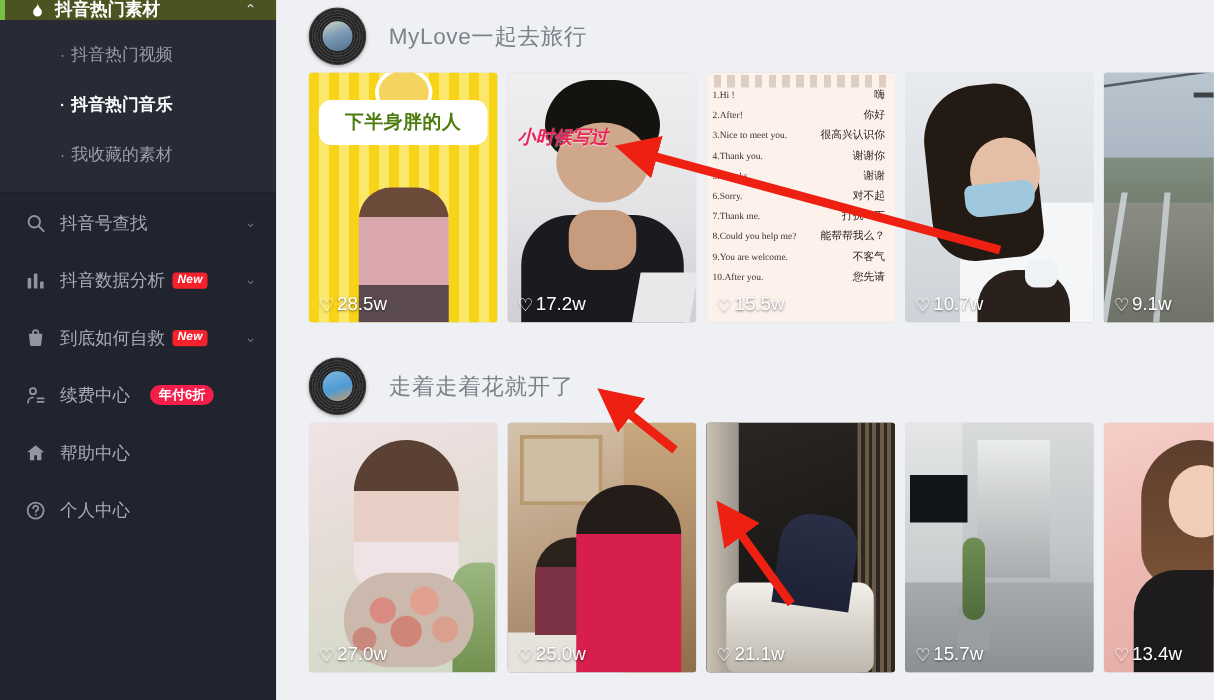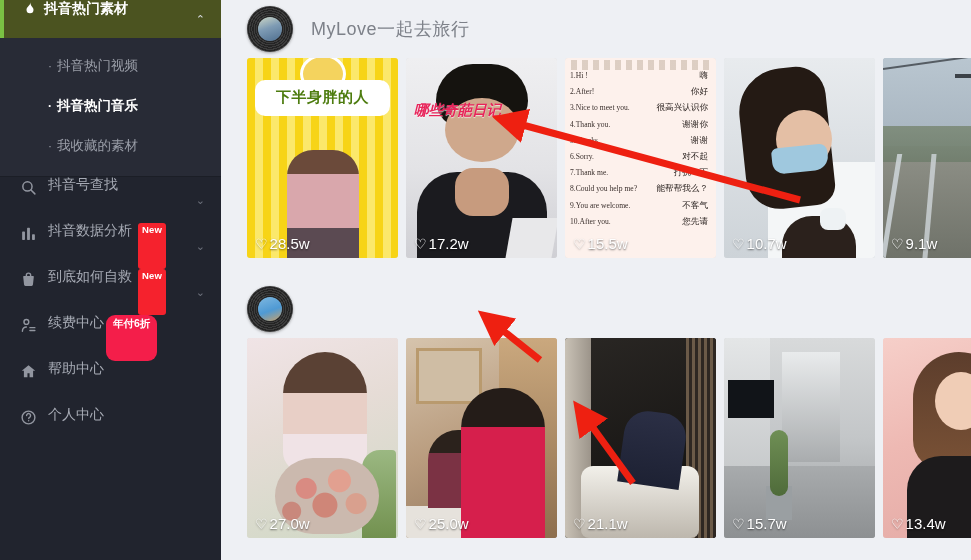--- a/index.html
+++ b/index.html
@@ -13,23 +13,23 @@
 
   
   .sidebar {
     width: 221px; height: 560px;
     background: #21242e;
     flex: 0 0 221px;
     position: relative;
     overflow: hidden;
   }
   .sb-header {
-    height: 38px;
+    height: 16px;
     background: #4b5320;
-    display: flex; align-items: flex-start;
+    display: flex; align-items: center;
     padding-left: 22px;
     position: relative;
   }
   .sb-header::before {
     content: "";
     position: absolute; left: 0; top: 0; bottom: 0;
     width: 4px; background: #7ac143;
   }
   .sb-header .hdr-icon {
     width: 15px; height: 15px;
@@ -60,48 +60,49 @@
     cursor: pointer;
     white-space: nowrap;
   }
   .sb-sub-item .dot { margin-right: 5px; font-size: 12px; line-height: 1; }
   .sb-sub-item.active { color: #ffffff; font-weight: bold; }
 
   .sb-divider { height: 1px; background: #1b1e26; }
 
   .sb-item {
     height: 46px;
-    display: flex; 
+    display: flex; align-items: center;
     padding-left: 18px; padding-right: 20px;
     color: #a7abb5; font-size: 14px;
     cursor: pointer; position: relative;
     white-space: nowrap;
   }
   .sb-item .ic {
     width: 20px; height: 20px; flex: 0 0 20px;
     margin-right: 10px;
     display: flex; align-items: center; justify-content: center;
     color: #8e929c;
   }
   .sb-item .lbl { line-height: 1; }
   .badge-new {
     background: #f5222d; color: #fff;
     font-size: 9.5px; font-weight: bold;
     border-radius: 3px;
     padding: 1.5px 4px 2px 4px;
     margin-left: 6px;
     line-height: 1;
     letter-spacing: .2px;
+    font-style: italic;
   }
   .badge-pill {
     background: #f41e4a; color: #fff;
     font-size: 10.5px; font-weight: bold;
     border-radius: 9px;
     padding: 2.5px 7px 3px 7px;
-    margin-left: 2px;
+    margin-left: 16px;
     line-height: 1;
     white-space: nowrap;
   }
   .sb-item .caret {
     position: absolute; right: 16px; top: 50%;
     transform: translateY(-50%);
     color: #6d717c; font-size: 11px;
   }
 
   
@@ -470,21 +471,21 @@
         </div>
 
         <div class="card">
           <div class="thumb t-diary">
             <div class="hair"></div>
             <div class="face"></div>
             <div class="body"></div>
             <div class="hand"></div>
             <div class="laptop"></div>
             <div class="dtxt">
-              <div>哪些奇葩日记</div>
+              <div>小时候写过</div>
             </div>
           </div>
           <div class="likes">
             <span class="hicon">♡</span>
               <span>17.2w</span>
           </div>
         </div>
 
         <div class="card">
           <div class="thumb t-eng">
@@ -582,20 +583,21 @@
         </div>
 
       </div>
     </section>
 
     <section class="section" style="margin-top:22px;">
       <div class="sec-head">
         <div class="vinyl v2">
           <div class="hole"></div>
         </div>
+        <div class="sec-title">走着走着花就开了</div>
       </div>
 
       <div class="row">
 
         <div class="card">
           <div class="thumb t-flower">
             <div class="girl"></div>
             <div class="leaf"></div>
             <div class="bouquet"></div>
           </div>

